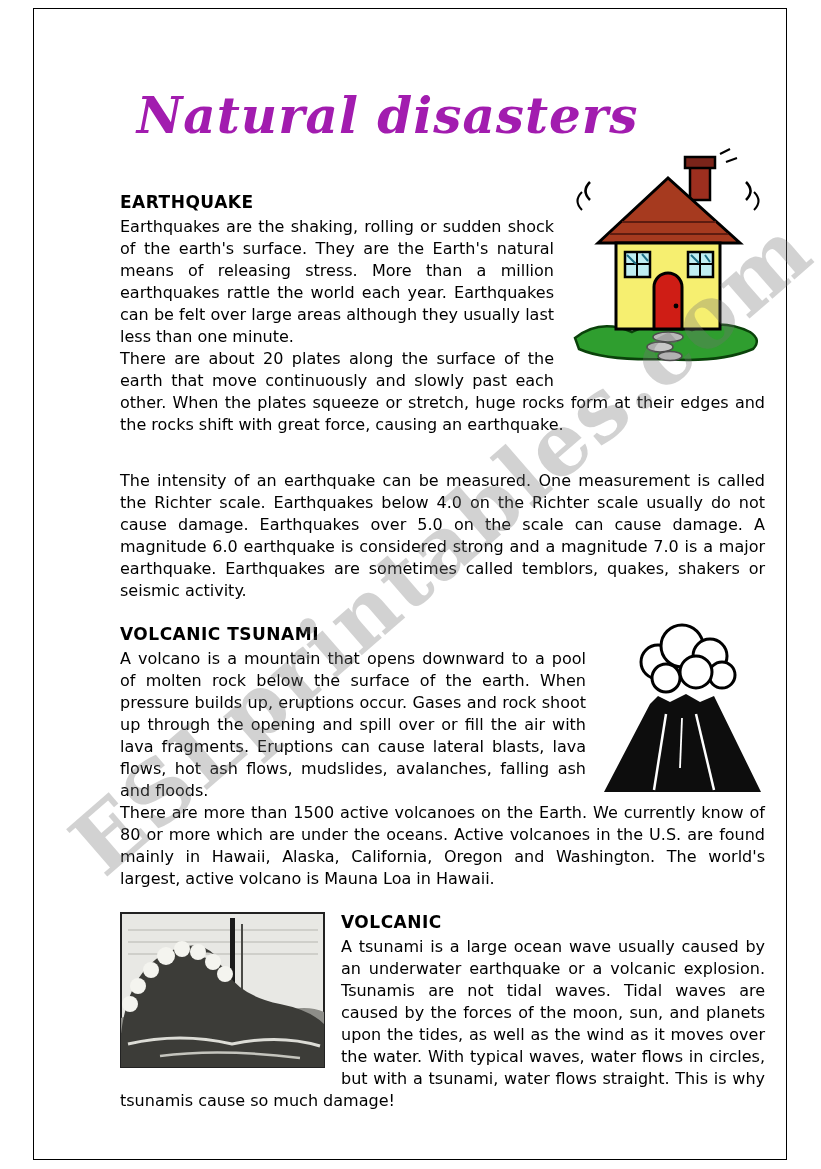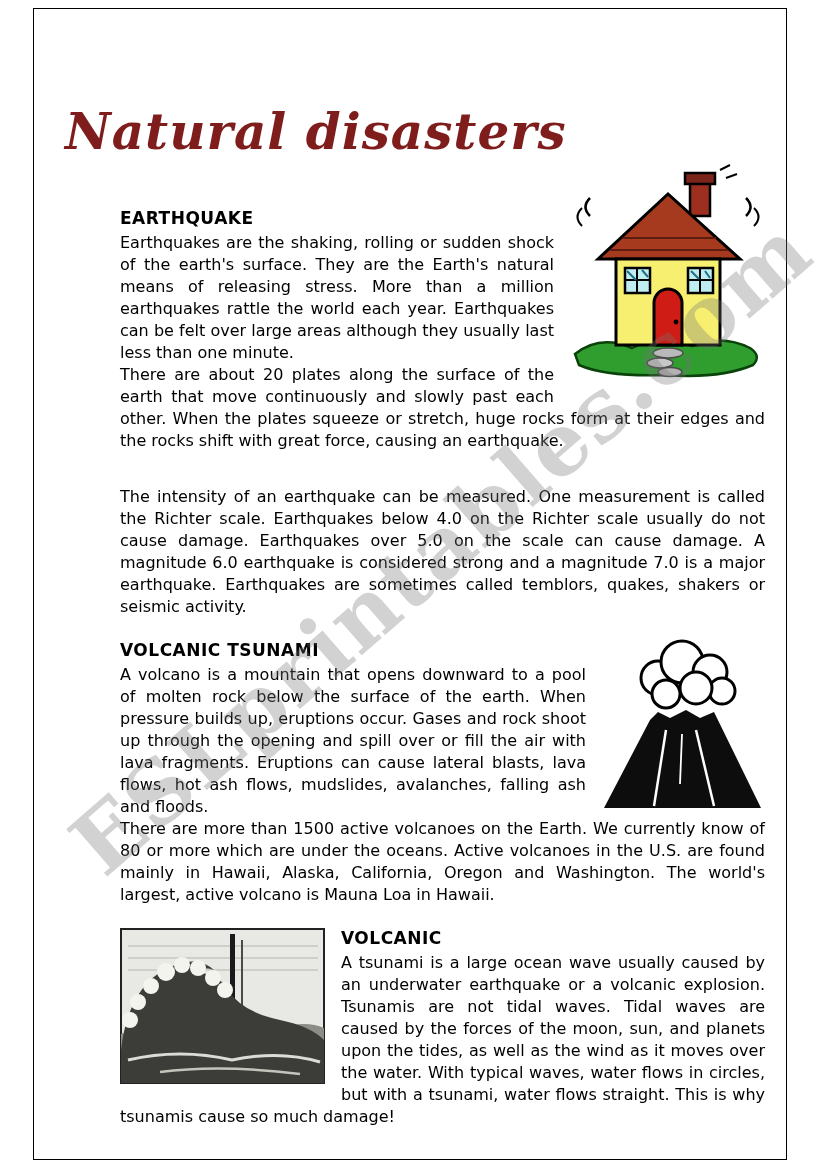--- a/index.html
+++ b/index.html
@@ -26,29 +26,30 @@
     pointer-events: none;
   }
   .content {
     position: absolute;
     left: 120px;
     right: 56px;
     top: 86px;
     z-index: 1;
   }
   h1.title {
-    margin: 16px 0 44px 0;
+    margin: 0 0 44px 0;
+    text-align: center;
     position: relative;
     left: -55px;
     font-family: "DejaVu Serif", serif;
     font-style: italic;
     font-weight: bold;
     font-size: 50px;
     line-height: 60px;
-    color: #7f1d1d;
+    color: #a21caf;
     letter-spacing: 1px;
   }
   h2.heading {
     margin: 0 0 2px 0;
     font-size: 17px;
     line-height: 24px;
     font-weight: bold;
     letter-spacing: 0.5px;
     color: #000;
   }

